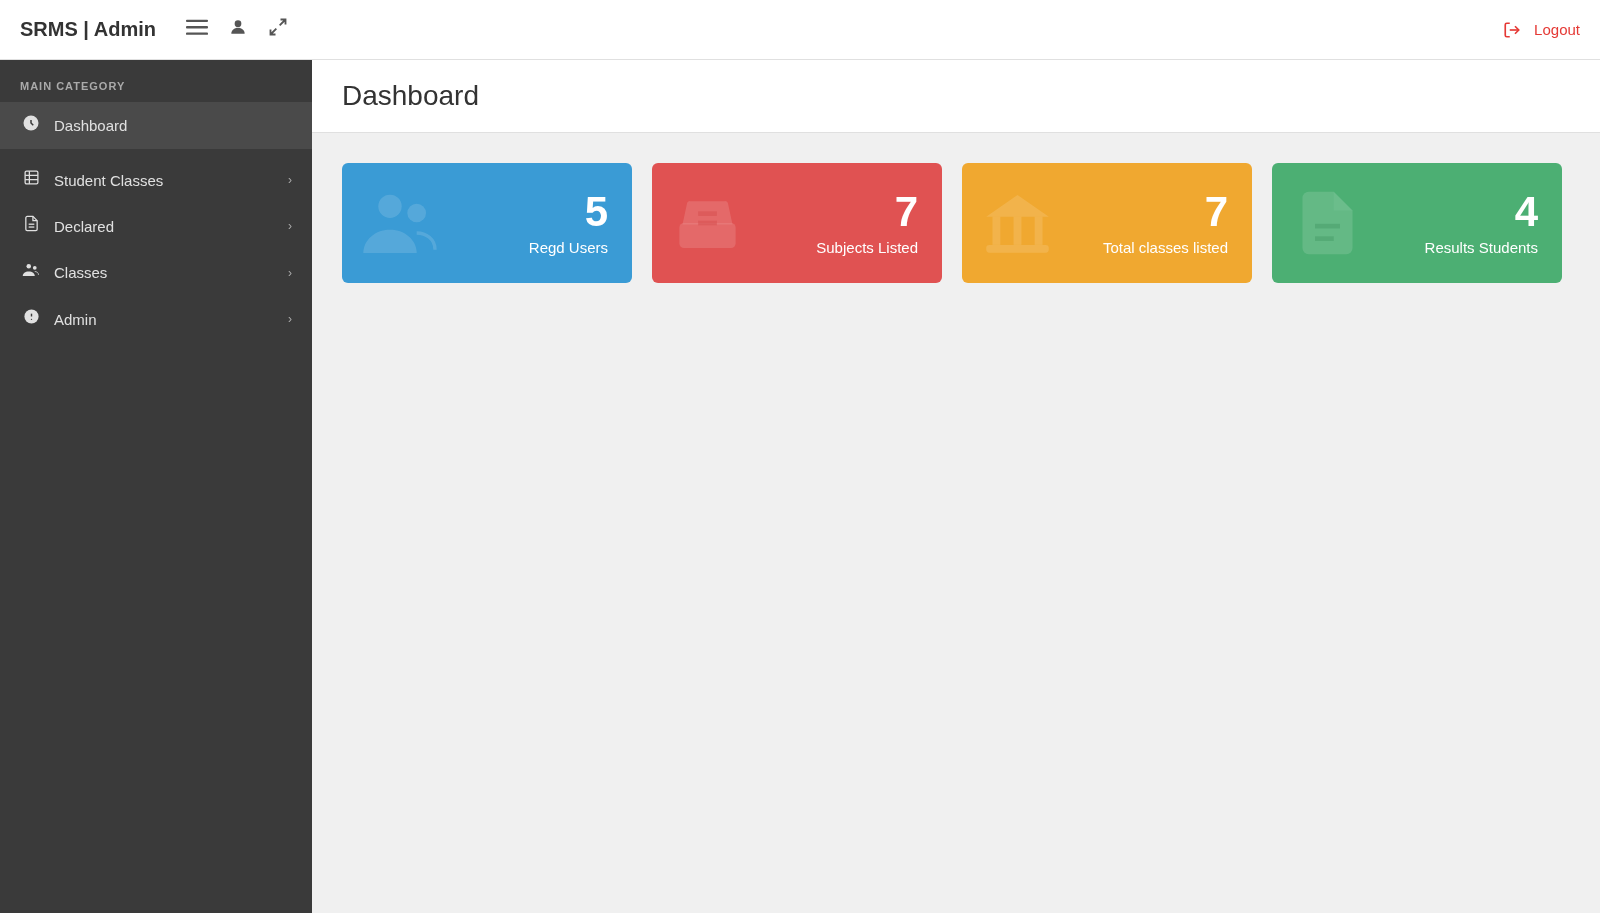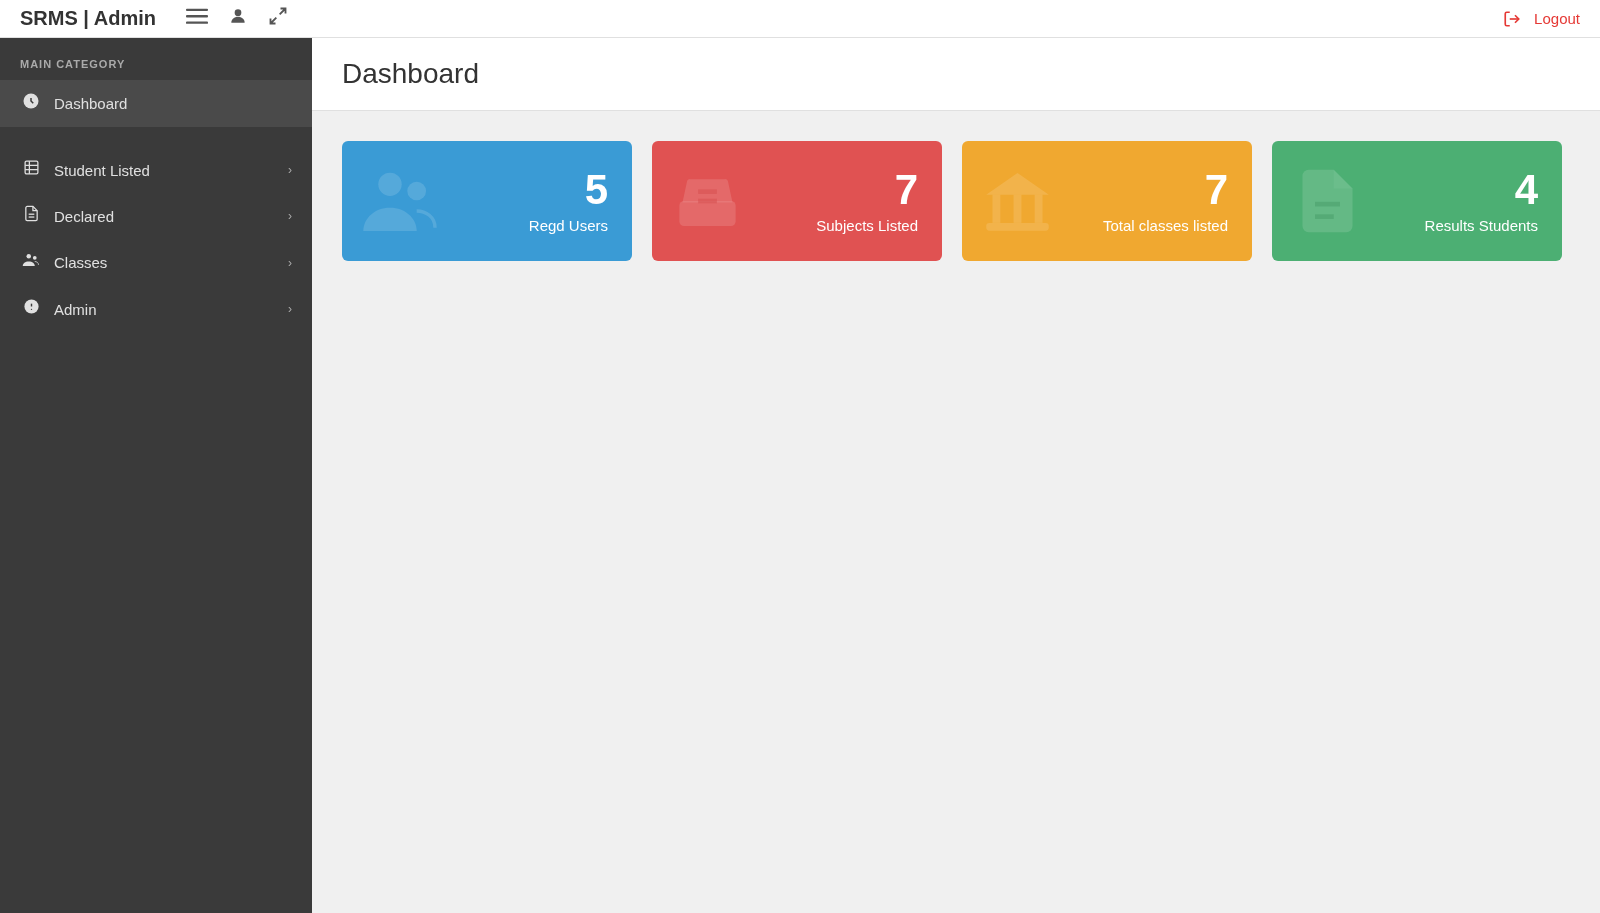--- a/index.html
+++ b/index.html
@@ -2,21 +2,21 @@
 <html><head>
   <meta charset="utf-8">
   <style>
     * { margin: 0; padding: 0; box-sizing: border-box; }
     body { font-family: 'Segoe UI', Arial, sans-serif; display: flex; flex-direction: column; height: 913px; width: 1600px; overflow: hidden; }
 
     
     .navbar {
       display: flex;
       align-items: center;
-      height: 38px;
+      height: 60px;
       background: #fff;
       border-bottom: 1px solid #e0e0e0;
       padding: 0 20px;
       flex-shrink: 0;
     }
     .navbar-brand {
       font-size: 20px;
       font-weight: 600;
       color: #333;
       margin-right: 30px;
@@ -76,21 +76,21 @@
       transition: background 0.2s;
     }
     .sidebar-item.active { background: #4a4a4a; }
     .sidebar-item-icon {
       font-size: 17px;
       width: 22px;
       text-align: center;
     }
     .sidebar-item-label { flex: 1; }
     .sidebar-item-chevron { font-size: 12px; color: #aaa; }
-    .sidebar-section { margin-bottom: 20px; }
+    .sidebar-section { margin-bottom: 8px; }
 
     
     .main-content {
       flex: 1;
       background: #f0f0f0;
       overflow-y: auto;
     }
     .page-header {
       background: #fff;
       padding: 20px 30px;
@@ -210,21 +210,21 @@
 
       <div class="sidebar-item">
         <span class="sidebar-item-icon">
           <svg width="17" height="17" viewBox="0 0 24 24" fill="none" stroke="#e0e0e0" stroke-width="1.8">
               <rect x="3" y="3" width="18" height="18" rx="2"></rect>
               <line x1="3" y1="9" x2="21" y2="9"></line>
               <line x1="3" y1="15" x2="21" y2="15"></line>
               <line x1="9" y1="3" x2="9" y2="21"></line>
             </svg>
         </span>
-        <span class="sidebar-item-label">Student Listed</span>
+        <span class="sidebar-item-label">Student Classes</span>
         <span class="sidebar-item-chevron">›</span>
       </div>
 
       <div class="sidebar-item">
         <span class="sidebar-item-icon">
           <svg width="17" height="17" viewBox="0 0 24 24" fill="none" stroke="#e0e0e0" stroke-width="1.8">
               <path d="M14 2H6a2 2 0 00-2 2v16a2 2 0 002 2h12a2 2 0 002-2V8z"></path>
               <polyline points="14 2 14 8 20 8"></polyline>
               <line x1="16" y1="13" x2="8" y2="13"></line>
               <line x1="16" y1="17" x2="8" y2="17"></line>

